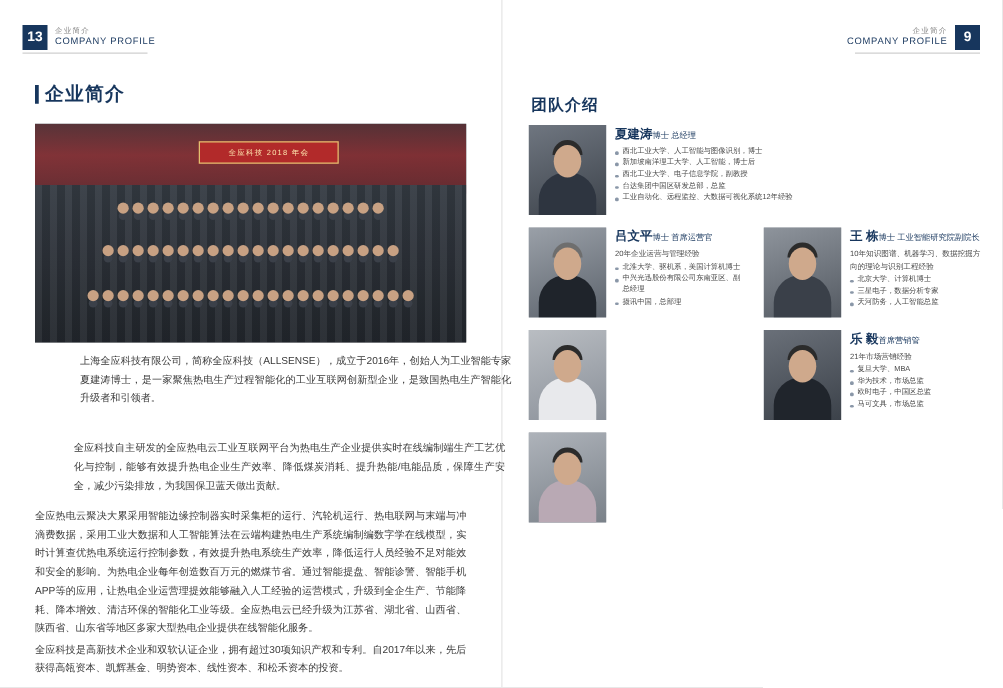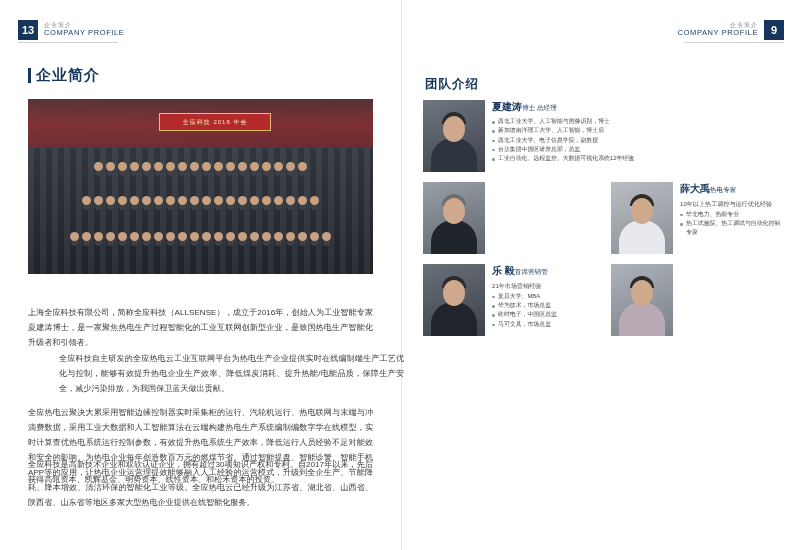--- a/index.html
+++ b/index.html
@@ -151,24 +151,24 @@
   }
   .caption-text {
     position: absolute;
     left: 28px;
     width: 345px;
     font-size: 8.1px;
     line-height: 1.85;
     color: #3a3a3a;
     text-align: justify;
   }
-  .p1 { top: 298px; }
+  .p1 { top: 274px; margin-left: 36px; }
   .p2 { top: 344px; margin-left: 31px; }
   .p3 { top: 398px; }
-  .p4 { top: 450px; }
+  .p4 { top: 505px; }
 
   
   .right-page {
     position: absolute;
     left: 401px; top: 0;
     width: 401px;
     height: 550px;
   }
   .team-title {
     position: absolute;
@@ -418,41 +418,62 @@
         </div>
       </div>
 
       <div class="member">
         <div class="m-photo">
           <div class="bg" style="background:linear-gradient(160deg,#9aa0a8,#5c636c);"></div>
           <div class="figure" style="background:#1f242b;"></div>
           <div class="hair" style="background:#6e6e6e;"></div>
           <div class="face"></div>
         </div>
-      </div>
-
-
+        <div class="m-info">
+          <div class="m-head">
+            <span class="m-name">吕文平</span>
+            <span class="m-role">博士 首席运营官</span>
+          </div>
+          <div class="m-lead">20年企业运营与管理经验</div>
+          <ul class="m-bullets">
+            <li>北淮大学、驱机系，美国计算机博士</li>
+            <li>中兴光迅股份有限公司东南亚区、副总经理</li>
+            <li>摄讯中国，总部理</li>
+          </ul>
+        </div>
+      </div>
+
+
+      <div class="member">
+        <div class="m-photo">
+          <div class="bg" style="background:linear-gradient(160deg,#8e949c,#545a62);"></div>
+          <div class="figure" style="background:#3a4049;"></div>
+          <div class="hair"></div>
+          <div class="face"></div>
+        </div>
+        <div class="m-info">
+          <div class="m-head">
+            <span class="m-name">王 栋</span>
+            <span class="m-role">博士 工业智能研究院副院长</span>
+          </div>
+          <div class="m-lead">10年知识图谱、机器学习、数据挖掘方向的理论与识别工程经验</div>
+          <ul class="m-bullets">
+            <li>北京大学、计算机博士</li>
+            <li>三星电子，数据分析专家</li>
+            <li>天河防务，人工智能总监</li>
+          </ul>
+        </div>
+      </div>
 
       <div class="member">
         <div class="m-photo">
           <div class="bg" style="background:linear-gradient(160deg,#b9bdc2,#8a9099);"></div>
           <div class="figure" style="background:#e8e9ec;"></div>
           <div class="hair"></div>
           <div class="face"></div>
-        </div>
-        <div class="m-info">
-          <div class="m-head">
-            <span class="m-name">薛大禹</span>
-            <span class="m-role">热电专家</span>
-          </div>
-          <div class="m-lead">10年以上热工调控与运行优化经验</div>
-          <ul class="m-bullets">
-            <li>华北电力、热能专业</li>
-            <li>热工试验院、热工调试与自动化控制专家</li>
-          </ul>
         </div>
       </div>
 
       <div class="member">
         <div class="m-photo">
           <div class="bg" style="background:linear-gradient(160deg,#6a7079,#3c424a);"></div>
           <div class="figure" style="background:#20252c;"></div>
           <div class="hair"></div>
           <div class="face"></div>
         </div>

